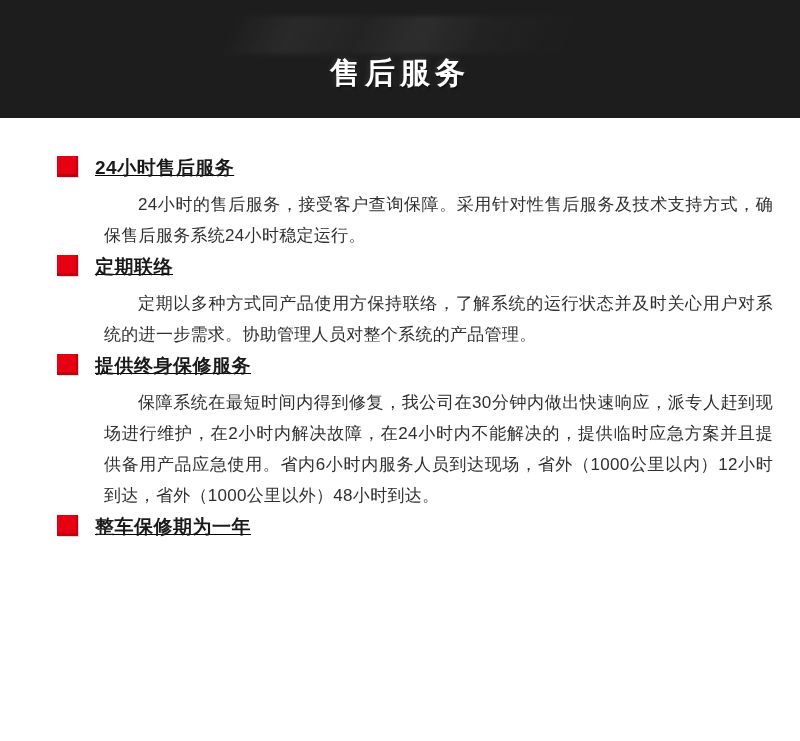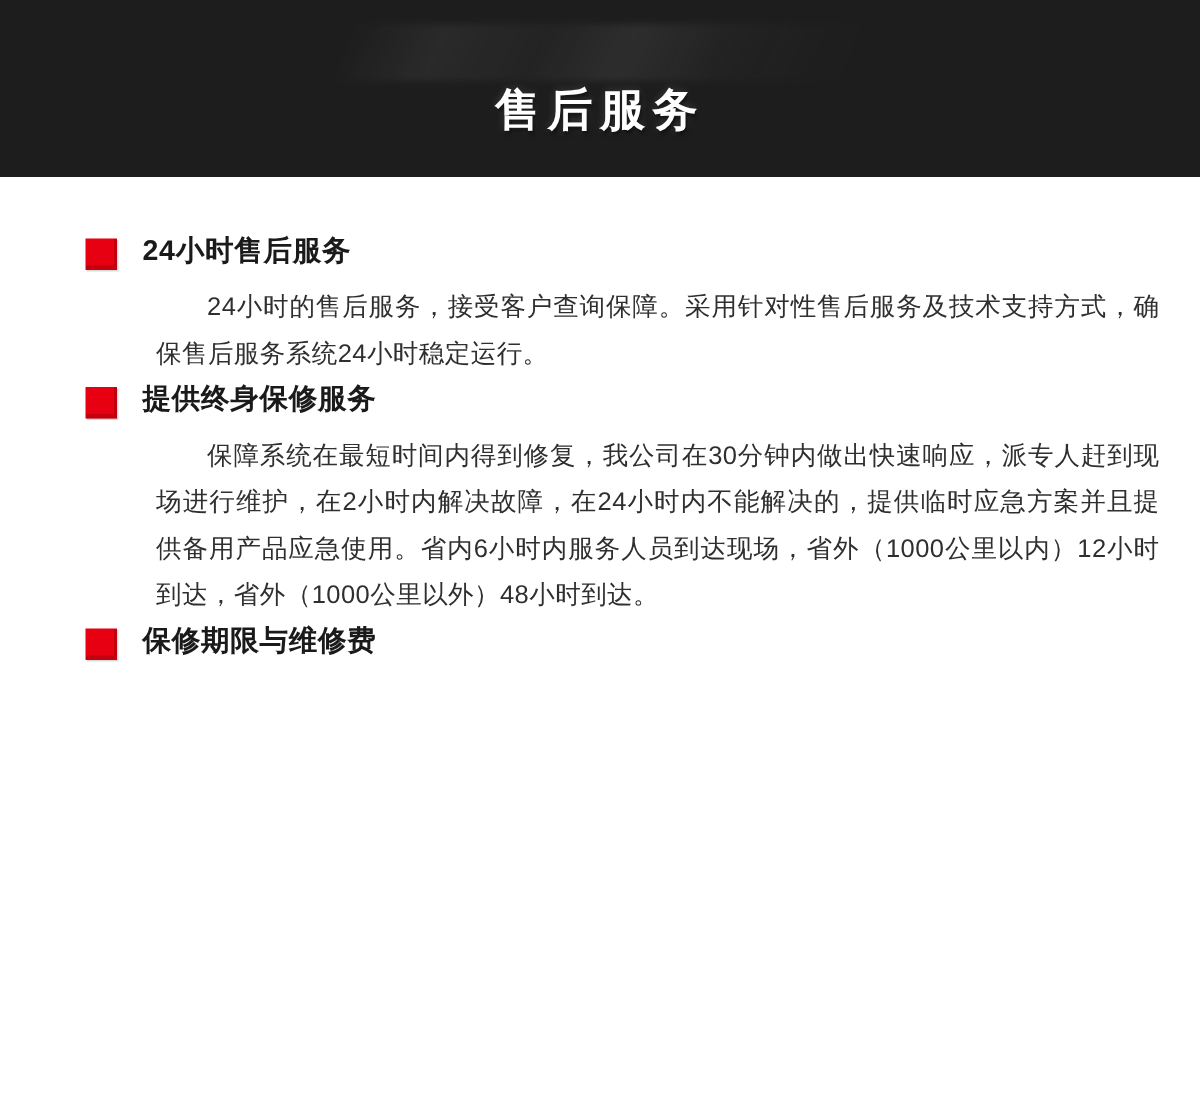--- a/index.html
+++ b/index.html
@@ -46,22 +46,23 @@
     letter-spacing:5px;
     text-shadow:1px 2px 3px rgba(0,0,0,.7), 0 0 6px rgba(255,255,255,.18);
     white-space:nowrap;
   }
   .content{
     padding:34px 43px 0 57px;
   }
   .section{margin:0;}
   .heading-row{
     display:flex;
-    align-items:flex-end;
+    align-items:flex-start;
     margin:4px 0 9px 0;
+    text-decoration:underline;
   }
   .bullet{
     width:21px;height:21px;
     background:var(--bullet-red);
     box-shadow:inset -2px -3px 0 rgba(150,0,10,.45), 1px 1px 0 rgba(0,0,0,.15);
     margin-right:17px;
     flex:0 0 auto;
   }
   .heading{
     font-size:19px;
@@ -93,29 +94,36 @@
 <main class="content">
 
   <section class="section">
     <div class="heading-row">
       <span class="bullet"></span>
       <h2 class="heading">24小时售后服务</h2>
     </div>
     <p class="para">24小时的售后服务，接受客户查询保障。采用针对性售后服务及技术支持方式，确保售后服务系统24小时稳定运行。</p>
   </section>
 
+  <section class="section">
+    <div class="heading-row">
+      <span class="bullet"></span>
+      <h2 class="heading">定期联络</h2>
+    </div>
+    <p class="para">定期以多种方式同产品使用方保持联络，了解系统的运行状态并及时关心用户对系统的进一步需求。协助管理人员对整个系统的产品管理。</p>
+  </section>
 
   <section class="section">
     <div class="heading-row">
       <span class="bullet"></span>
       <h2 class="heading">提供终身保修服务</h2>
     </div>
     <p class="para">保障系统在最短时间内得到修复，我公司在30分钟内做出快速响应，派专人赶到现场进行维护，在2小时内解决故障，在24小时内不能解决的，提供临时应急方案并且提供备用产品应急使用。省内6小时内服务人员到达现场，省外（1000公里以内）12小时到达，省外（1000公里以外）48小时到达。</p>
   </section>
 
   <section class="section">
     <div class="heading-row">
       <span class="bullet"></span>
-      <h2 class="heading">保修期限与维修费</h2>
+      <h2 class="heading">整车保修期为一年</h2>
     </div>
   </section>
 
 </main>
 
 </body></html>

